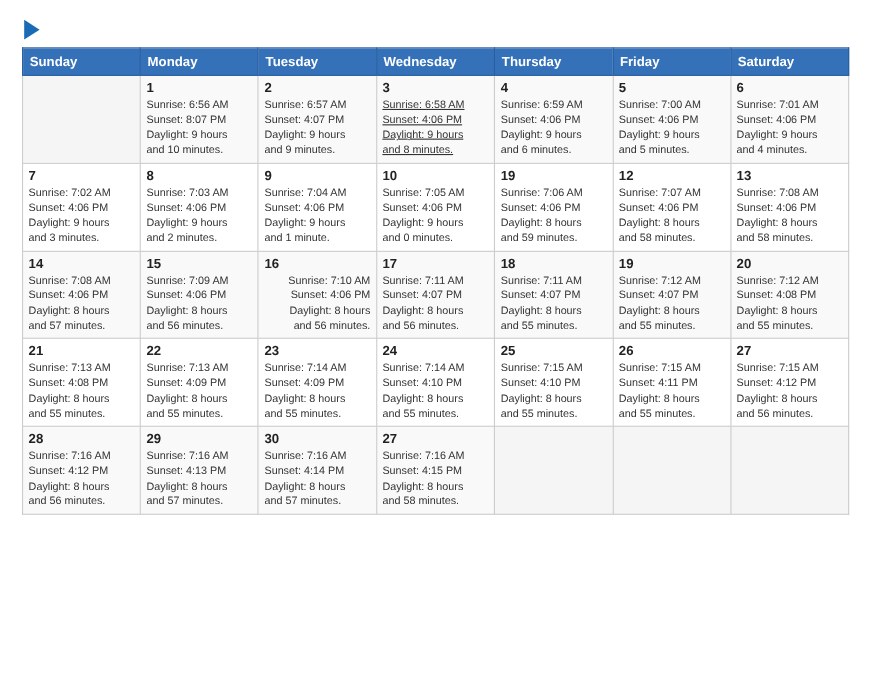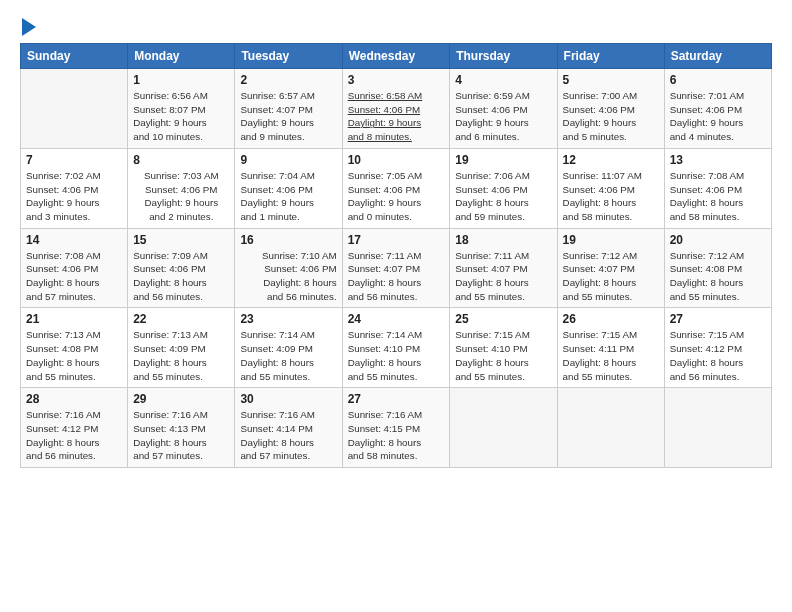--- a/index.html
+++ b/index.html
@@ -157,21 +157,21 @@
         <tr>
           <td>
             <span class="day-number">7</span>
             <div class="day-info" style="white-space: pre-line;">Sunrise: 7:02 AM
 Sunset: 4:06 PM
 Daylight: 9 hours
 and 3 minutes.</div>
           </td>
           <td>
             <span class="day-number">8</span>
-            <div class="day-info" style="white-space: pre-line; text-align: center;">Sunrise: 7:03 AM
+            <div class="day-info" style="white-space: pre-line;">Sunrise: 7:03 AM
 Sunset: 4:06 PM
 Daylight: 9 hours
 and 2 minutes.</div>
           </td>
           <td>
             <span class="day-number">9</span>
             <div class="day-info" style="white-space: pre-line;">Sunrise: 7:04 AM
 Sunset: 4:06 PM
 Daylight: 9 hours
 and 1 minute.</div>
@@ -185,21 +185,21 @@
           </td>
           <td>
             <span class="day-number">19</span>
             <div class="day-info" style="white-space: pre-line;">Sunrise: 7:06 AM
 Sunset: 4:06 PM
 Daylight: 8 hours
 and 59 minutes.</div>
           </td>
           <td>
             <span class="day-number">12</span>
-            <div class="day-info" style="white-space: pre-line;">Sunrise: 11:07 AM
+            <div class="day-info" style="white-space: pre-line;">Sunrise: 7:07 AM
 Sunset: 4:06 PM
 Daylight: 8 hours
 and 58 minutes.</div>
           </td>
           <td>
             <span class="day-number">13</span>
             <div class="day-info" style="white-space: pre-line;">Sunrise: 7:08 AM
 Sunset: 4:06 PM
 Daylight: 8 hours
 and 58 minutes.</div>

